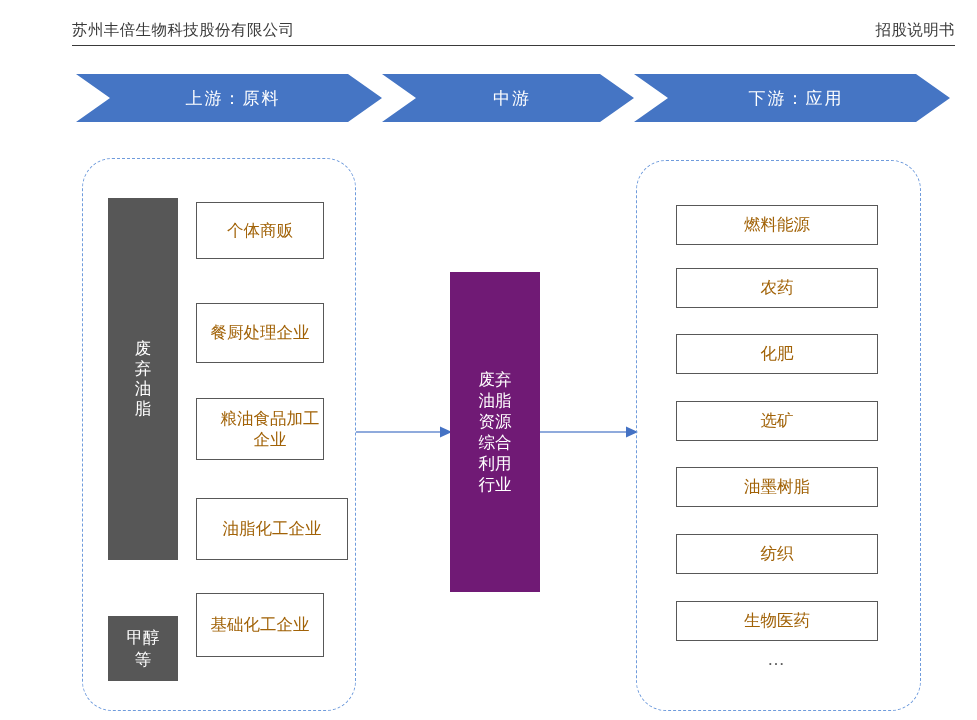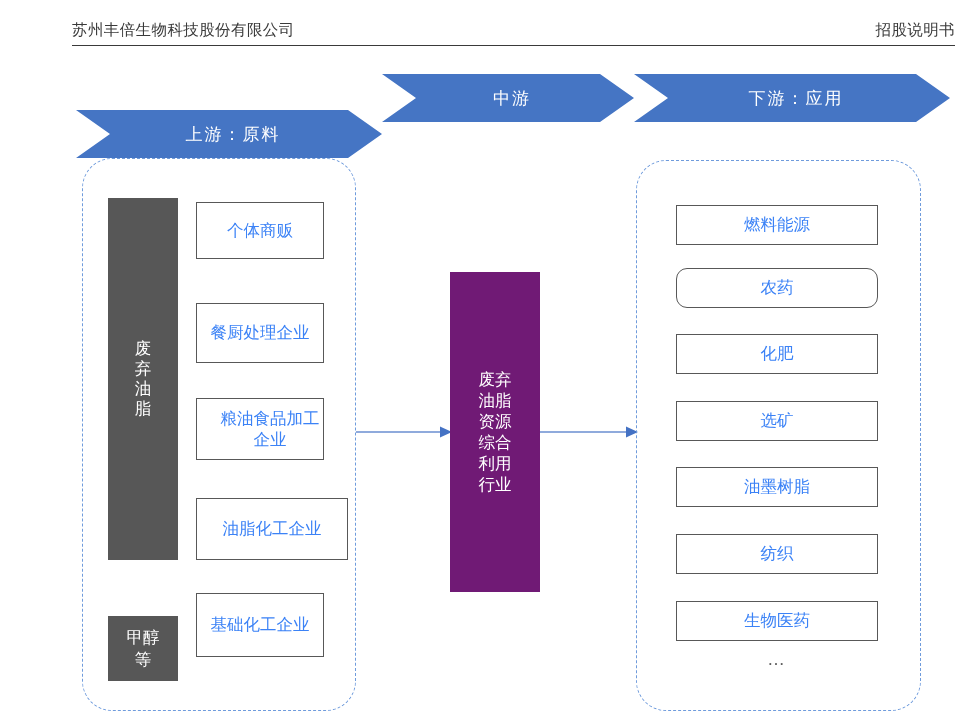--- a/index.html
+++ b/index.html
@@ -51,21 +51,21 @@
     color: #ffffff;
     font-size: 17px;
     letter-spacing: 2px;
     display: flex;
     align-items: center;
     justify-content: center;
     -webkit-clip-path: polygon(0 0, calc(100% - 34px) 0, 100% 50%, calc(100% - 34px) 100%, 0 100%, 34px 50%);
     clip-path: polygon(0 0, calc(100% - 34px) 0, 100% 50%, calc(100% - 34px) 100%, 0 100%, 34px 50%);
   }
   .chev-label { padding-left: 8px; }
-  #chev-0 { left: 76px;  top: 74px; width: 306px; margin-top: 36px; }
+  #chev-0 { left: 76px;  top: 74px; width: 306px; }
   #chev-1 { left: 382px; top: 74px; width: 252px; }
   #chev-2 { left: 634px; top: 74px; width: 316px; }
 
   
   .dashed-group {
     position: absolute;
     border: 1.8px dashed #6f9bdc;
     border-radius: 30px;
     box-sizing: border-box;
     background: transparent;
@@ -103,33 +103,33 @@
     position: absolute;
     background: #ffffff;
     border: 1.8px solid #585858;
     box-sizing: border-box;
     display: flex;
     align-items: center;
     justify-content: center;
     text-align: center;
     font-size: 16.5px;
     line-height: 1.3;
-    color: #3b82f6;
+    color: #a16207;
   }
   
   #ubox-0 { left: 196px; top: 202px; width: 128px; height: 57px; }
   #ubox-1 { left: 196px; top: 303px; width: 128px; height: 60px; }
   #ubox-2 { left: 196px; top: 398px; width: 128px; height: 62px; padding-left: 20px; }
   #ubox-3 { left: 196px; top: 498px; width: 152px; height: 62px; }
   #ubox-4 { left: 196px; top: 593px; width: 128px; height: 64px; }
 
   
   .dbox { left: 676px; width: 202px; height: 40px; }
   #dbox-0 { top: 205px; }
-  #dbox-1 { top: 268px; border-radius: 11px; }
+  #dbox-1 { top: 268px; }
   #dbox-2 { top: 334px; }
   #dbox-3 { top: 401px; }
   #dbox-4 { top: 467px; }
   #dbox-5 { top: 534px; }
   #dbox-6 { top: 601px; }
 
   #downstream-ellipsis {
     position: absolute;
     left: 676px;
     top: 650px;

